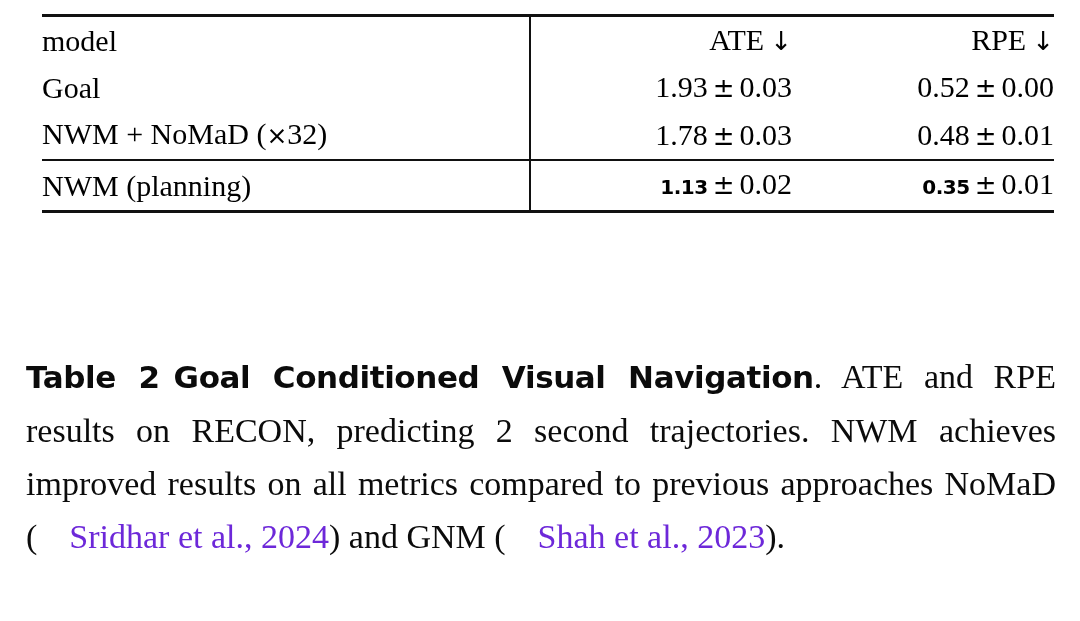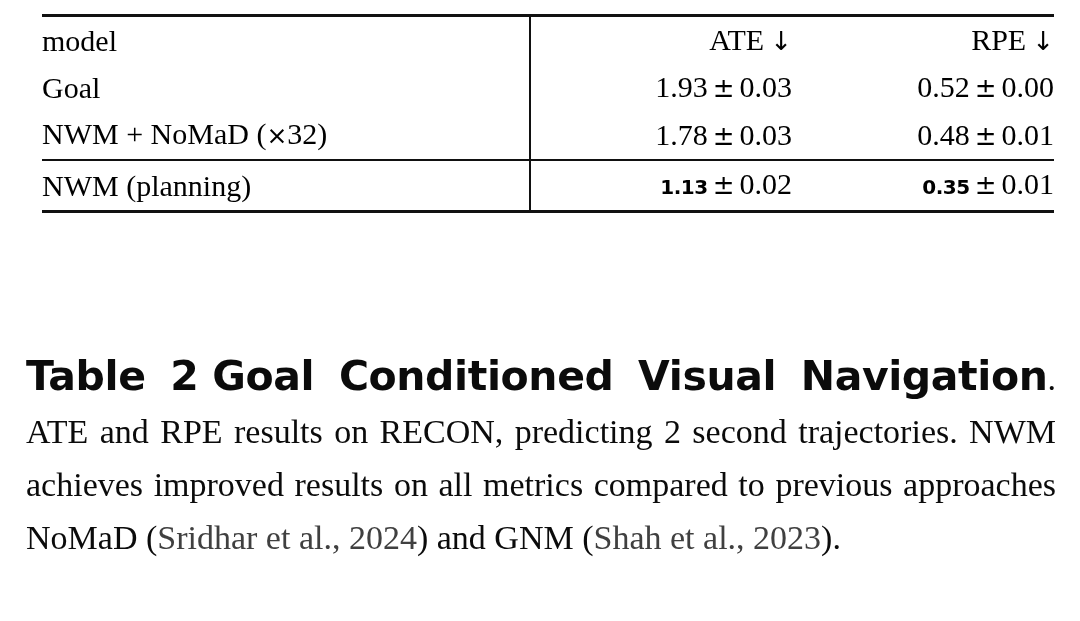--- a/index.html
+++ b/index.html
@@ -105,25 +105,25 @@
     font-family: "Liberation Serif", "DejaVu Serif", serif;
     font-size: 34px;
     line-height: 53px;
     text-align: justify;
     text-justify: inter-word;
     color: #0b0b0b;
   }
   .caption-title {
     font-family: "DejaVu Sans", "Liberation Sans", sans-serif;
     font-weight: bold;
-    font-size: 41px;
+    font-size: 31px;
     letter-spacing: -0.4px;
   }
   .cap-gap { display: inline-block; width: 14px; }
-  .cite { color: #404040; }
+  .cite { color: #6d28d9; margin-left: 32px; }
 </style>
 </head>
 <body>
 
 <div class="page">
 
   <div class="table-wrap">
     <table class="results">
       <colgroup>
         <col class="c-model">

